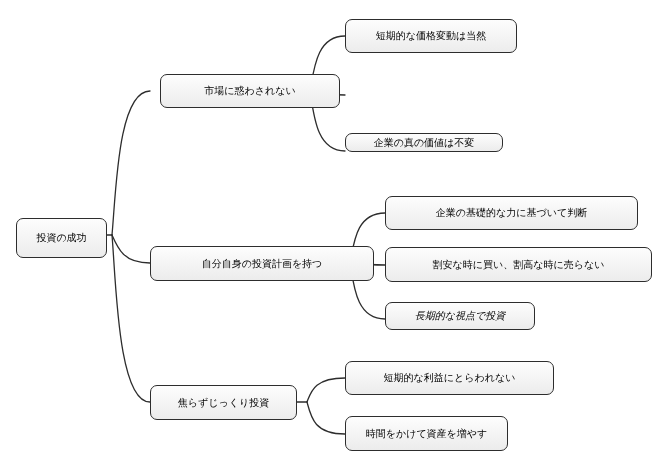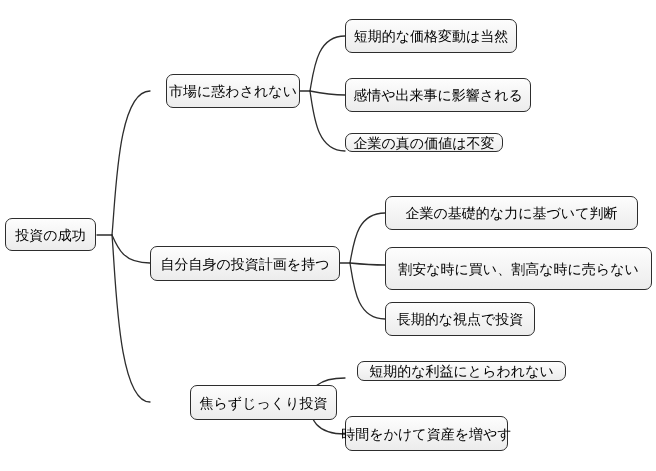--- a/index.html
+++ b/index.html
@@ -32,21 +32,21 @@
     position: absolute;
     z-index: 1;
     box-sizing: border-box;
     display: flex;
     align-items: center;
     justify-content: center;
     border: 1.4px solid #2d2d2d;
     border-radius: 7px;
     background: linear-gradient(180deg, #fdfdfd 0%, #ececec 100%);
     color: #000000;
-    font-size: 14px;
+    font-size: 10px;
     line-height: 1;
     white-space: nowrap;
   }
 </style>
 </head>
 <body>
 
 <div class="canvas">
 
   <svg class="edges" width="656" height="471" viewBox="0 0 656 471">
@@ -63,30 +63,29 @@
     <path d="M 340 263 L 350 263"></path>
     <path d="M 350 263 C 354 241 357 213 385 213"></path>
     <path d="M 350 263 C 360 264 370 265 385 265"></path>
     <path d="M 350 263 C 354 288 357 319 385 319"></path>
 
     <path d="M 297 402 L 307 402"></path>
     <path d="M 307 402 C 311 392 314 378 345 378"></path>
     <path d="M 307 402 C 311 417 314 434 345 434"></path>
   </svg>
 
-  <div class="node" style="left:5px; top:218px; width:91px; height:33px;">投資の成功</div>
+  <div class="node" style="left:16px; top:218px; width:91px; height:40px;">投資の成功</div>
 
-  <div class="node" style="left:166px; top:74px; width:134px; height:34px;">市場に惑わされない</div>
-  <div class="node" style="left:150px; top:246px; width:190px; height:35px;">自分自身の投資計画を持つ</div>
-  <div class="node" style="left:150px; top:385px; width:147px; height:35px;margin-left:40px;">焦らずじっくり投資</div>
+  <div class="node" style="left:160px; top:74px; width:180px; height:34px;">市場に惑わされない</div>
+  <div class="node" style="left:150px; top:246px; width:224px; height:35px;">自分自身の投資計画を持つ</div>
+  <div class="node" style="left:150px; top:385px; width:147px; height:35px;">焦らずじっくり投資</div>
 
   <div class="node" style="left:345px; top:19px; width:172px; height:34px;">短期的な価格変動は当然</div>
-  <div class="node" style="left:345px; top:78px; width:186px; height:34px;">感情や出来事に影響される</div>
   <div class="node" style="left:345px; top:133px; width:158px; height:19px;">企業の真の価値は不変</div>
 
   <div class="node" style="left:385px; top:196px; width:253px; height:34px;">企業の基礎的な力に基づいて判断</div>
-  <div class="node" style="left:385px; top:247px; width:267px; height:43px;">割安な時に買い、割高な時に売らない</div>
-  <div class="node" style="left:385px; top:302px; width:150px; height:34px;">長期的な視点で投資</div>
+  <div class="node" style="left:385px; top:247px; width:267px; height:35px;">割安な時に買い、割高な時に売らない</div>
+  <div class="node" style="left:385px; top:302px; width:150px; height:28px;font-style:italic;">長期的な視点で投資</div>
 
-  <div class="node" style="left:345px; top:361px; width:209px; height:20px;margin-left:12px;">短期的な利益にとらわれない</div>
+  <div class="node" style="left:345px; top:361px; width:209px; height:34px;">短期的な利益にとらわれない</div>
   <div class="node" style="left:345px; top:416px; width:163px; height:35px;">時間をかけて資産を増やす</div>
 
 </div>
 
 </body></html>

